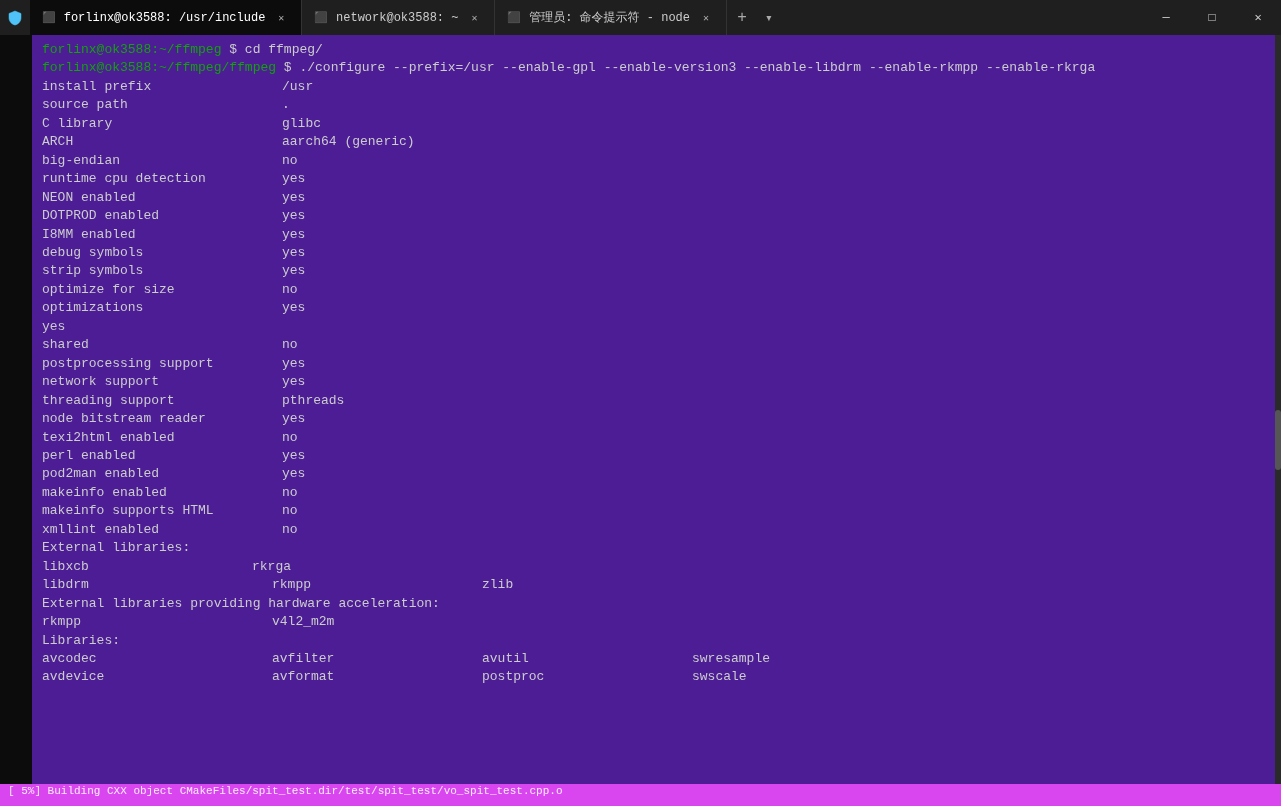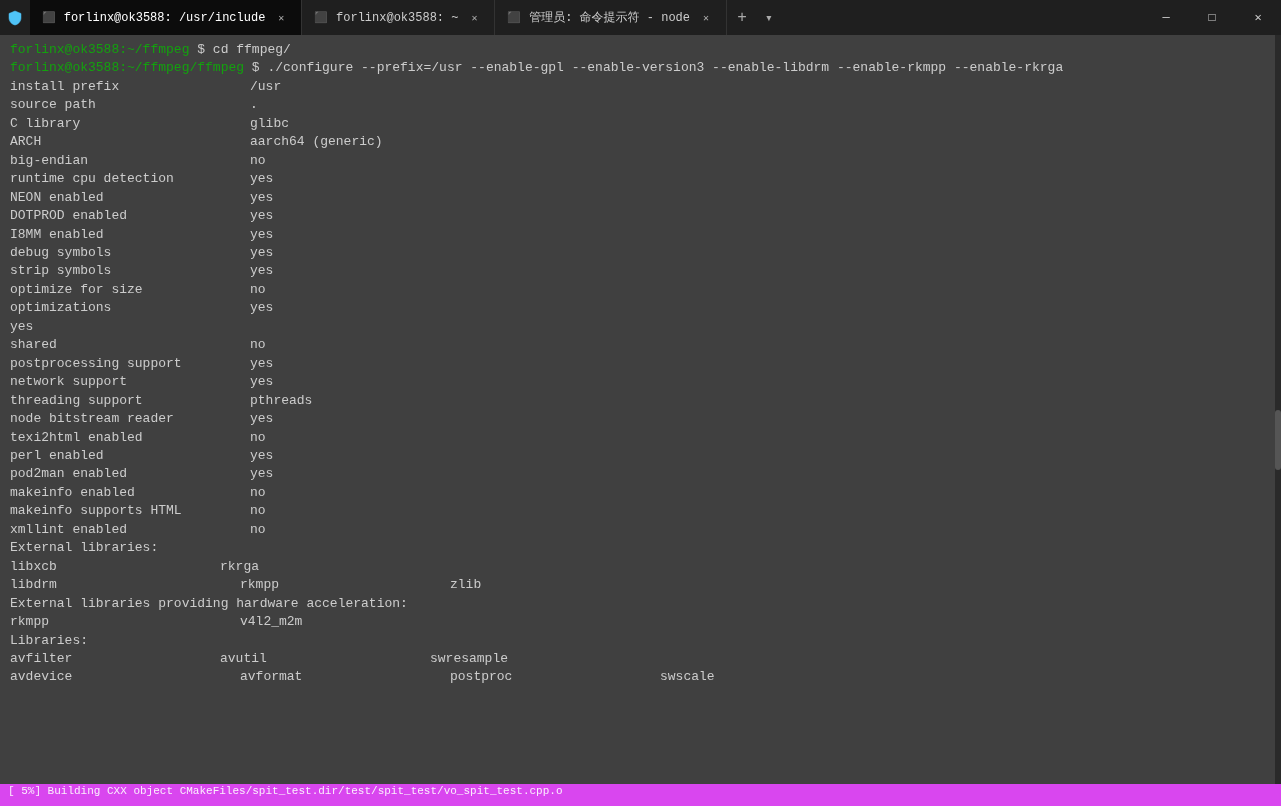--- a/index.html
+++ b/index.html
@@ -83,26 +83,27 @@
       display: flex;
       align-items: center;
       justify-content: center;
       color: #ccc;
       font-size: 12px;
       cursor: pointer;
     }
 
     
     .terminal {
-      background: #404040;
+      background: #4c1d95;
       color: #cccccc;
       padding: 6px 10px;
       height: calc(806px - 35px - 22px);
       overflow: hidden;
       position: relative;
+      margin-left: 32px;
     }
 
     .line {
       line-height: 1.42;
       white-space: pre;
       display: flex;
     }
 
     .prompt-user {
       color: #13a10e;
@@ -176,21 +177,21 @@
     </div>
 
     <div class="tab active">
       <span class="terminal-tab-icon">⬛</span>
       <span>forlinx@ok3588: /usr/include</span>
       <span class="tab-close">✕</span>
     </div>
 
     <div class="tab">
       <span class="terminal-tab-icon">⬛</span>
-      <span>forlinx@ok3588: ~</span>
+      <span>network@ok3588: ~</span>
       <span class="tab-close">✕</span>
     </div>
 
     <div class="tab">
       <span class="terminal-tab-icon">⬛</span>
       <span>管理员: 命令提示符 - node</span>
       <span class="tab-close">✕</span>
     </div>
 
     <div class="tab-new">+</div>
@@ -235,21 +236,21 @@
       <div class="line"><span class="key-col">xmllint enabled</span><span class="val-col">no</span></div>
       <div class="line"> </div>
       <div class="line">External libraries:</div>
       <div class="line"><span style="display: inline-block; width: 210px;">libxcb</span><span style="display: inline-block; width: 210px;">rkrga</span></div>
       <div class="line"><span style="display: inline-block; width: 230px;">libdrm</span><span style="display: inline-block; width: 210px;">rkmpp</span><span style="display: inline-block; width: 210px;">zlib</span></div>
       <div class="line"> </div>
       <div class="line">External libraries providing hardware acceleration:</div>
       <div class="line"><span style="display: inline-block; width: 230px;">rkmpp</span><span style="display: inline-block; width: 210px;">v4l2_m2m</span><span style="display: inline-block; width: 210px;"></span></div>
       <div class="line"> </div>
       <div class="line">Libraries:</div>
-      <div class="line"><span style="display: inline-block; width: 210px;">avfilter</span><span style="display: inline-block; width: 210px;">avutil</span><span style="display: inline-block; width: 210px;">swresample</span></div>
+      <div class="line"><span style="display: inline-block; width: 230px;">avcodec</span><span style="display: inline-block; width: 210px;">avfilter</span><span style="display: inline-block; width: 210px;">avutil</span><span style="display: inline-block; width: 210px;">swresample</span></div>
       <div class="line"><span style="display: inline-block; width: 230px;">avdevice</span><span style="display: inline-block; width: 210px;">avformat</span><span style="display: inline-block; width: 210px;">postproc</span><span style="display: inline-block; width: 210px;">swscale</span></div>
     </div>
 
   <div class="scrollbar">
     <div class="scrollbar-thumb"></div>
   </div>
 </div>
 
 <div class="statusbar">
   <span class="status-text">[ 5%] Building CXX object CMakeFiles/spit_test.dir/test/spit_test/vo_spit_test.cpp.o</span>

